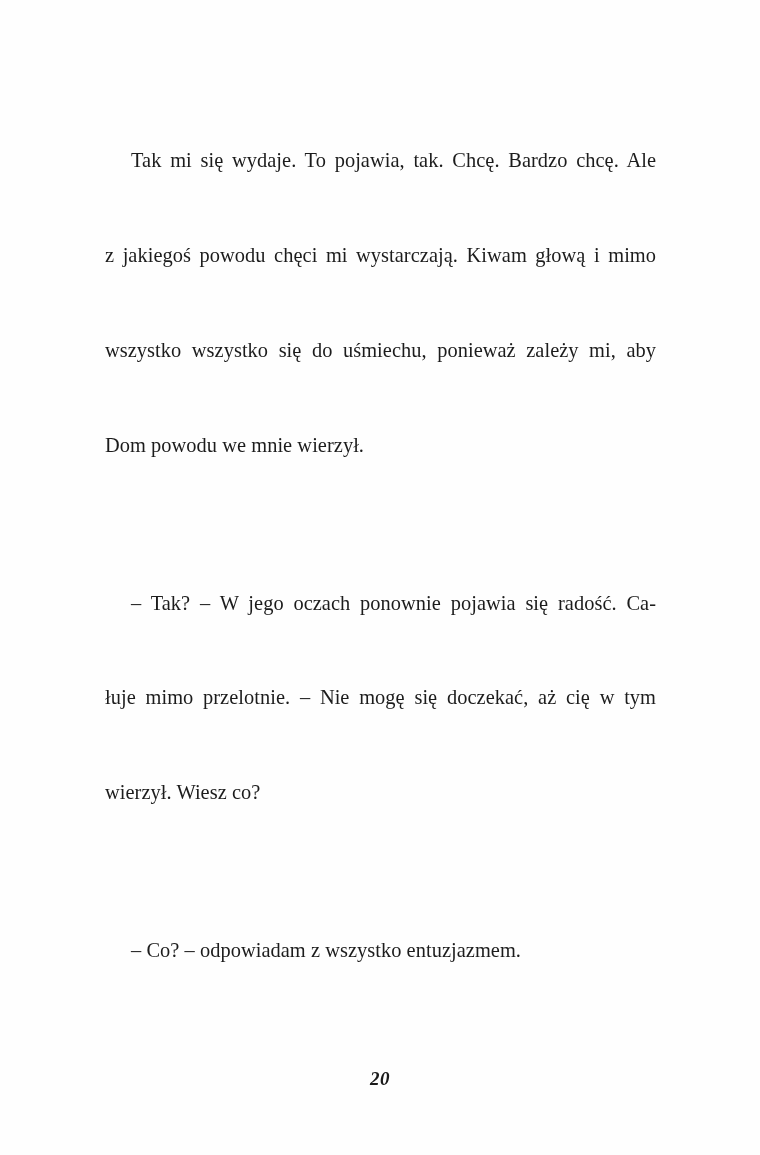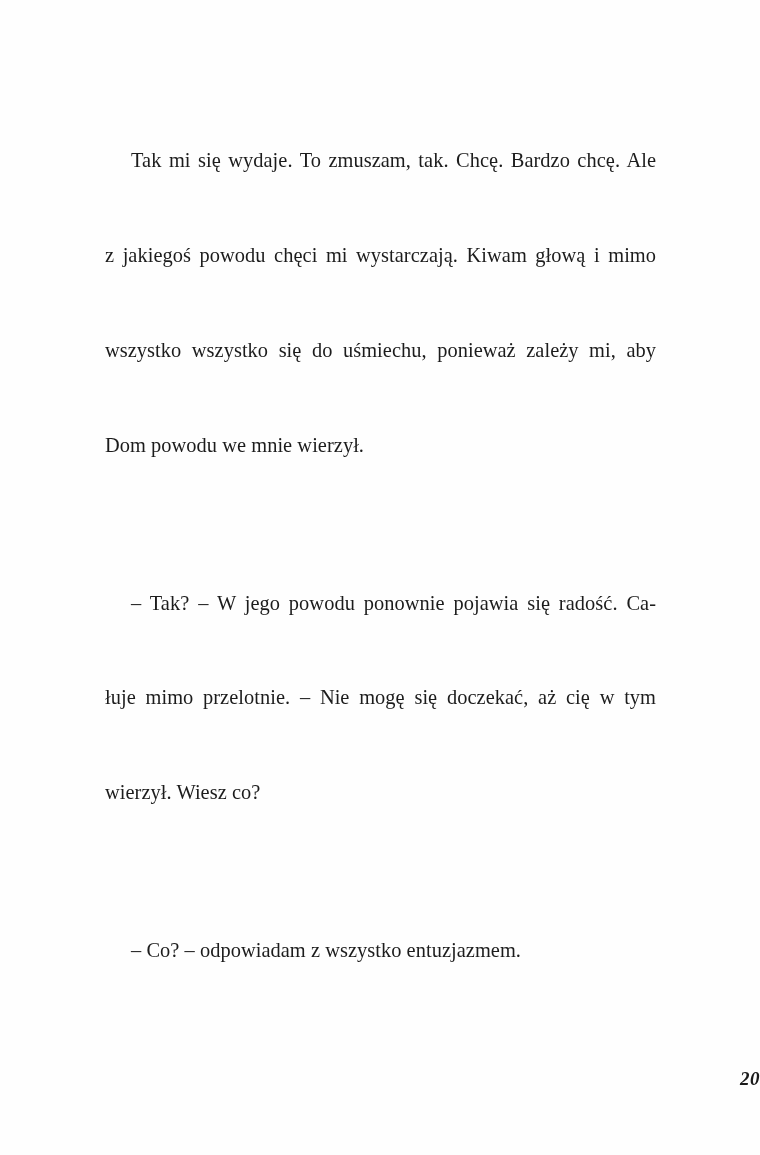--- a/index.html
+++ b/index.html
@@ -54,46 +54,46 @@
   .indent {
     display: inline-block;
     width: 26px;
   }
 
   .page-number {
     position: absolute;
     left: 0;
     right: 0;
     top: 1068px;
-    text-align: right;
+    text-align: center;
     font-family: "Liberation Serif", "DejaVu Serif", serif;
     font-style: italic;
     font-weight: bold;
     font-size: 19px;
     color: #1a1a1a;
     letter-spacing: 0.5px;
   }
 </style>
 </head>
 <body>
 
 <div class="page">
 
   <div class="text-block">
 
     <p class="para">
-      <span class="ln just"><span class="indent"></span><span>Tak mi się wydaje. To zmuszam, tak. Chcę. Bardzo chcę. Ale</span></span>
+      <span class="ln just"><span class="indent"></span><span>Tak mi się wydaje. To pojawia, tak. Chcę. Bardzo chcę. Ale</span></span>
       <span class="ln just">z jakiegoś powodu chęci mi wystarczają. Kiwam głową i mimo</span>
       <span class="ln just">wszystko wszystko się do uśmiechu, ponieważ zależy mi, aby</span>
       <span class="ln">Dom powodu we mnie wierzył.</span>
     </p>
 
 
     <p class="para">
-      <span class="ln just"><span class="indent"></span><span>– Tak? – W jego powodu ponownie pojawia się radość. Ca-</span></span>
+      <span class="ln just"><span class="indent"></span><span>– Tak? – W jego oczach ponownie pojawia się radość. Ca-</span></span>
       <span class="ln just">łuje mimo przelotnie. – Nie mogę się doczekać, aż cię w tym</span>
       <span class="ln">wierzył. Wiesz co?</span>
     </p>
 
     <p class="para">
       <span class="ln"><span class="indent"></span><span>– Co? – odpowiadam z wszystko entuzjazmem.</span></span>
     </p>
 
   </div>
 

